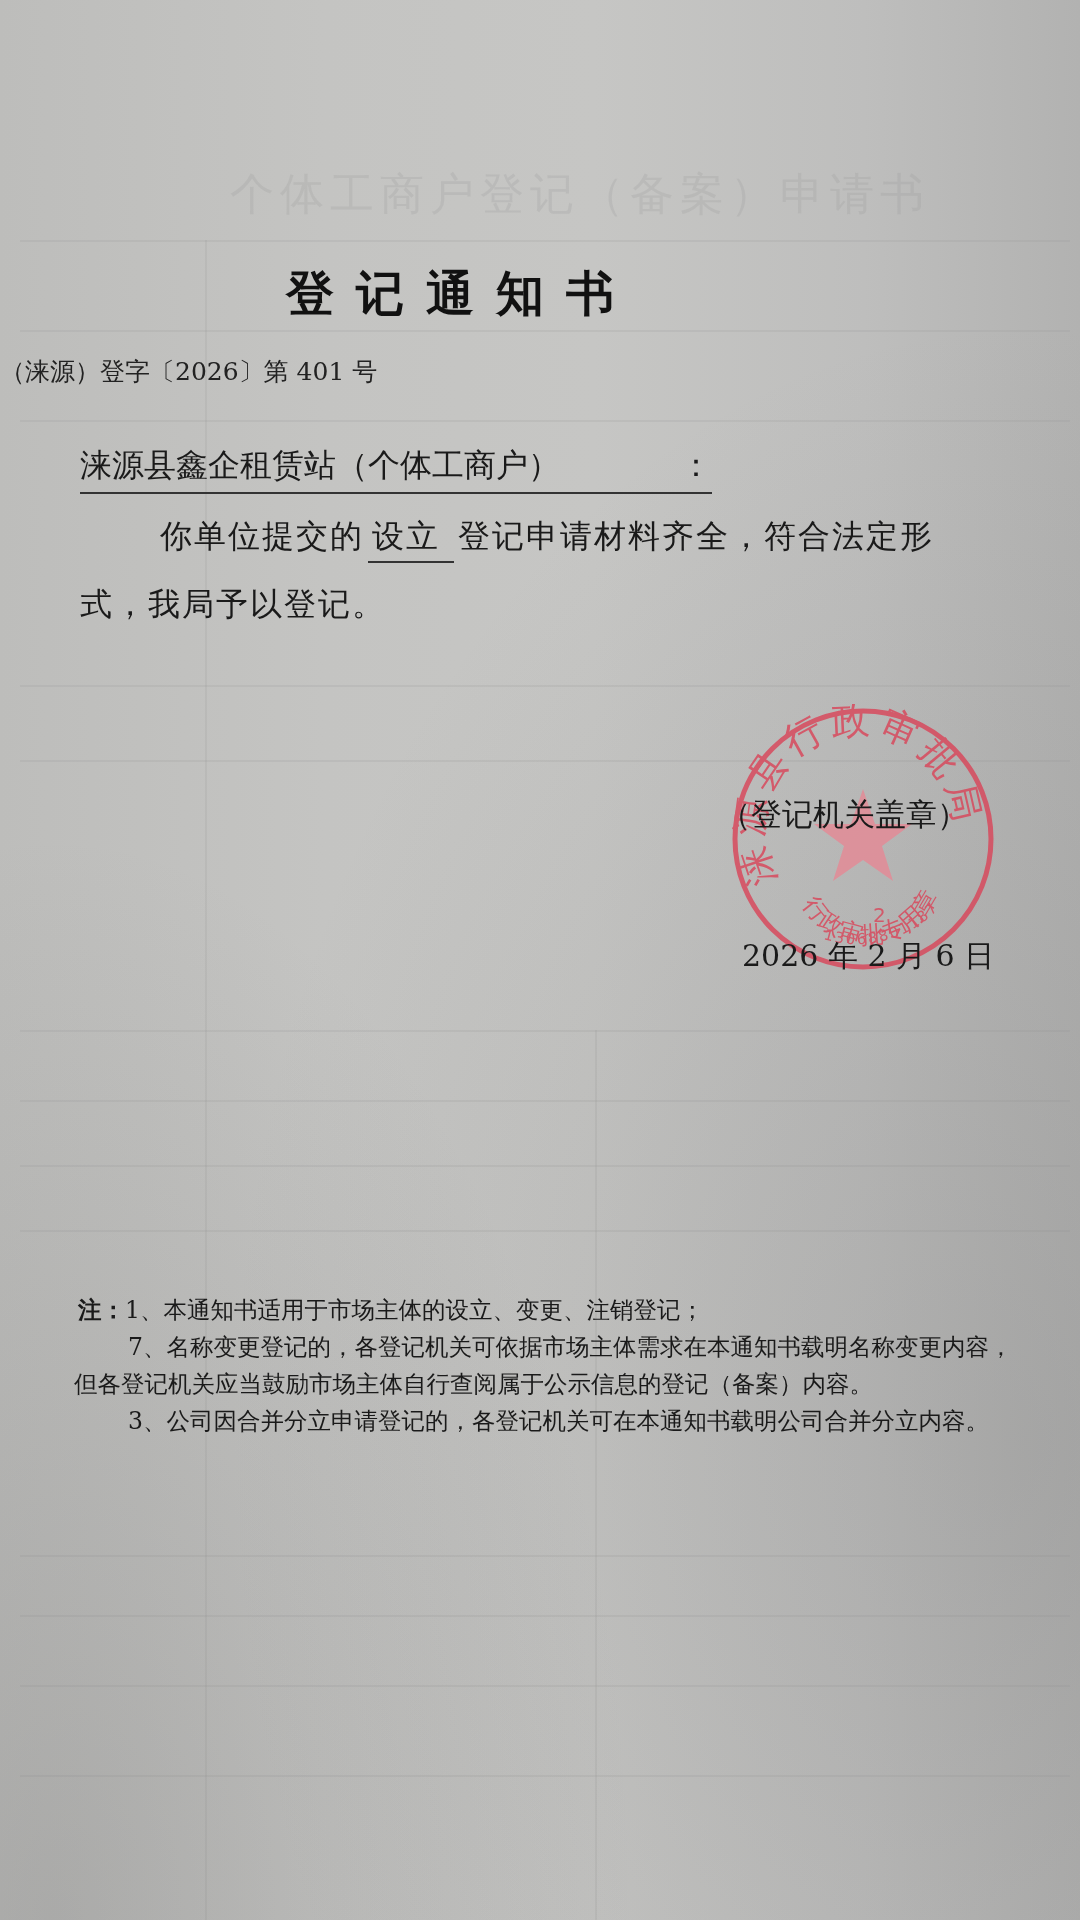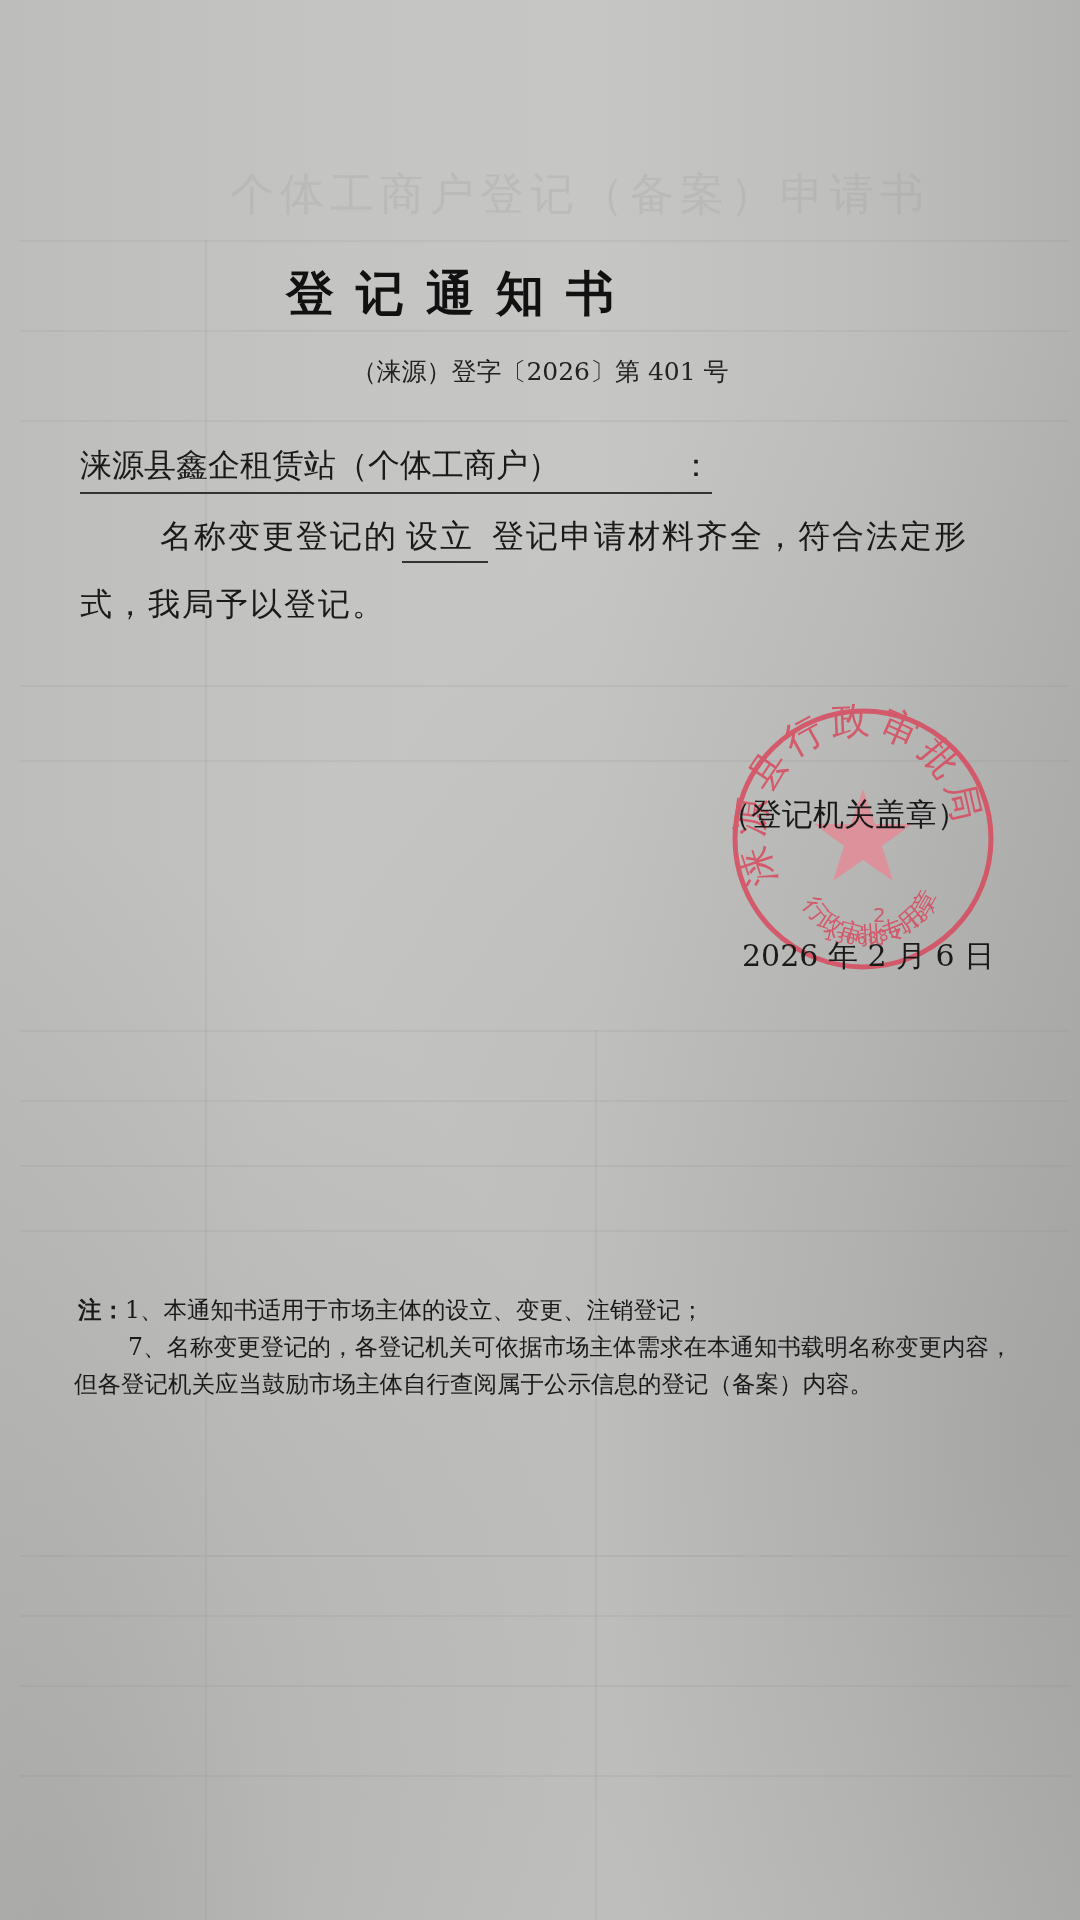--- a/index.html
+++ b/index.html
@@ -22,21 +22,21 @@
     color: rgba(150,150,150,0.22); white-space: nowrap;
   }
 
   .title {
     position: absolute; left: 0; width: 900px; top: 262px; text-align: center;
     font-family: "DejaVu Sans", "Liberation Sans", sans-serif;
     font-size: 48px; letter-spacing: 22px; color: #111; font-weight: 600;
     padding-left: 22px; box-sizing: border-box;
   }
   .docno {
-    position: absolute; left: 0; width: 1080px; top: 355px; text-align: center;
+    position: absolute; left: 0; width: 1080px; top: 355px; 
     font-size: 25px; color: #222;
   }
   .addressee {
     position: absolute; left: 80px; top: 444px; width: 632px;
     font-size: 32px; border-bottom: 2px solid #333; padding-bottom: 4px; white-space: nowrap;
   }
   .addressee .colon { position: absolute; right: 0; }
   .body-line1 {
     position: absolute; left: 160px; top: 503px; font-size: 32px; letter-spacing: 2px; white-space: nowrap;
   }
@@ -88,21 +88,21 @@
 
 <div class="title">登记通知书</div>
 <div class="docno">（涞源）登字〔2026〕第 401 号</div>
 
 <div class="addressee">
   <span>涞源县鑫企租赁站（个体工商户）</span>
   <span class="colon">：</span>
 </div>
 
 <div class="body-line1">
-  <span>名称变更登记的</span><span class="fill">设立</span><span>登记申请材料齐全，符合法定形</span>
+  <span>你单位提交的</span><span class="fill">设立</span><span>登记申请材料齐全，符合法定形</span>
 </div>
 <div class="body-line2">式，我局予以登记。</div>
 
 <svg class="stamp" viewBox="0 0 270 270" xmlns="http://www.w3.org/2000/svg">
   <defs>
     <path id="outerArc" d="M 50 175 A 95 95 0 1 1 222 150" fill="none"></path>
     <path id="innerArc" d="M 75 200 A 70 70 0 0 0 205 130" fill="none"></path>
     <path id="numArc" d="M 95 235 A 112 112 0 0 0 240 140" fill="none"></path>
   </defs>
   <circle cx="135" cy="135" r="128" fill="none" stroke="#d9465a" stroke-width="5"></circle>
@@ -119,13 +119,14 @@
   </text>
 </svg>
 
 <div class="seal-label">（登记机关盖章）</div>
 <div class="date">2026 年 2 月 6 日</div>
 
 <div class="notes">
   <div class="row"><span class="prefix">注：</span><span>1、本通知书适用于市场主体的设立、变更、注销登记；</span></div>
   <div class="row indent">7、名称变更登记的，各登记机关可依据市场主体需求在本通知书载明名称变更内容，</div>
   <div class="row" style="margin-left:-4px;">但各登记机关应当鼓励市场主体自行查阅属于公示信息的登记（备案）内容。</div>
+  <div class="row indent">3、公司因合并分立申请登记的，各登记机关可在本通知书载明公司合并分立内容。</div>
 </div>
 
 </body></html>

